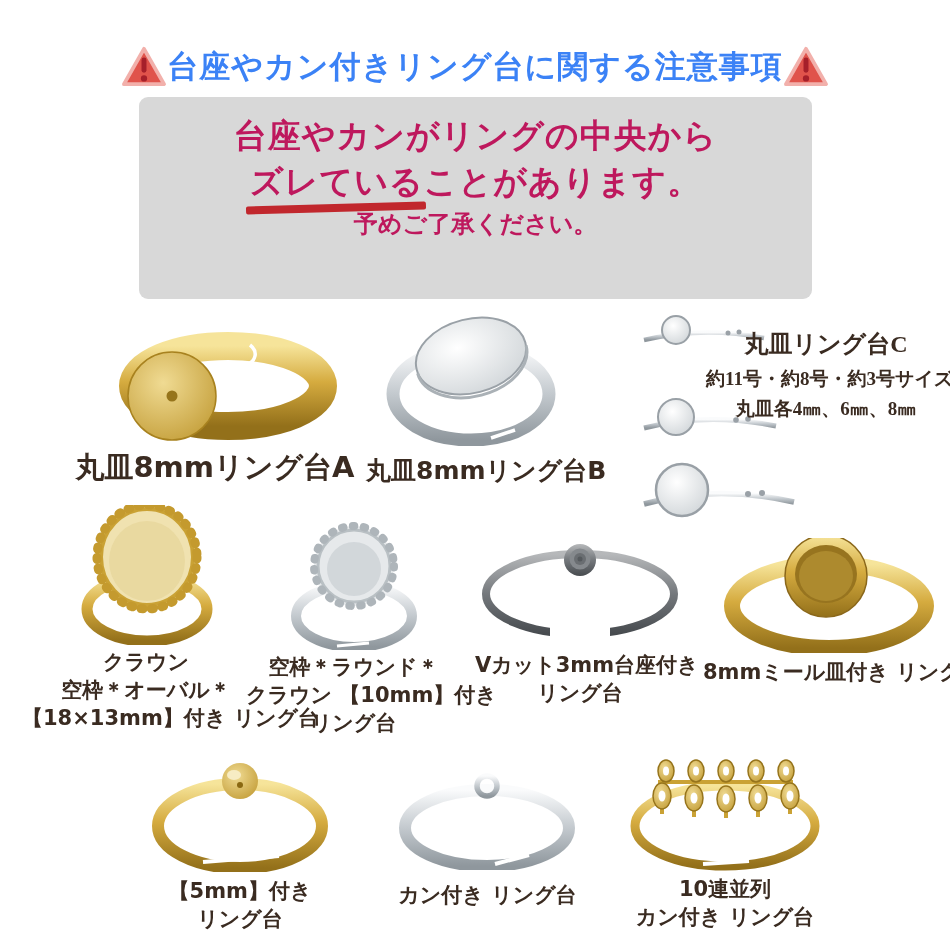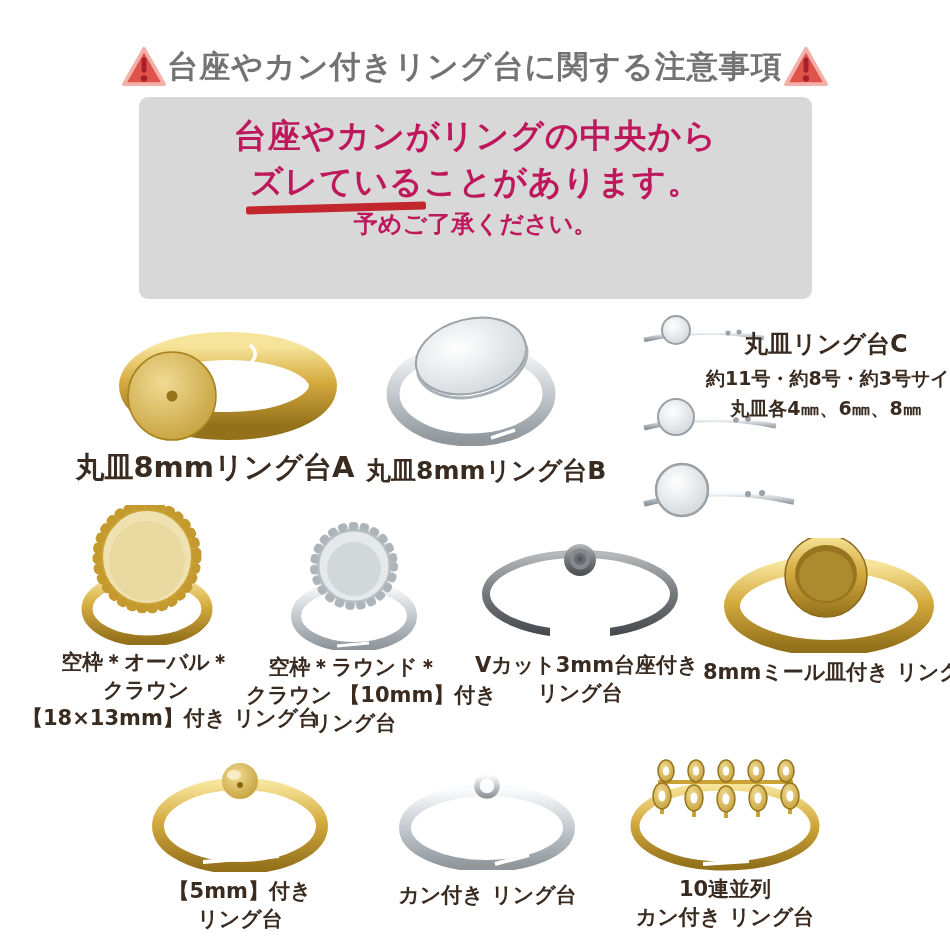--- a/index.html
+++ b/index.html
@@ -6,21 +6,21 @@
   body{
     width:950px;height:950px;position:relative;background:#ffffff;
     font-family:"DejaVu Sans","Liberation Sans",sans-serif;
     color:#32241c;overflow:hidden;font-weight:bold;
   }
   svg{display:block;}
   
   #header{
     position:absolute;top:46px;left:0;width:100%;
     display:flex;justify-content:center;align-items:center;gap:0;
-    font-size:31px;font-weight:bold;color:#737373;letter-spacing:1px;
+    font-size:31px;font-weight:bold;color:#3b82f6;letter-spacing:1px;
   }
   
   #notice{
     position:absolute;left:139px;top:97px;width:673px;height:202px;
     background:#d8d8d8;border-radius:9px;text-align:center;color:#be185d;
   }
   #notice .l1{margin-top:17px;font-size:33px;letter-spacing:1px;}
   #notice .l2{margin-top:1px;font-size:33px;letter-spacing:1px;}
   .u-red{position:relative;display:inline-block;}
   .u-red::after{
@@ -31,21 +31,21 @@
   #notice .l4{margin-top:3px;font-size:24px;}
   
   .card{position:absolute;text-align:center;color:#3a2b21;}
   .card svg{margin:0 auto;}
   .lbl{line-height:1.33;}
   .nw{white-space:nowrap;}
   #pa{left:55px;top:330px;width:320px;font-size:29px;}
   #pa .lbl{margin-top:6px;}
   #pb{left:366px;top:314px;width:210px;font-size:25px;}
   #pb .lbl{margin-top:8px;}
-  #pc{left:640px;top:308px;width:305px;height:215px;}
+  #pc{left:640px;top:308px;width:305px;height:215px;font-family:Liberation Serif, serif;}
   #pc .pc-text{position:absolute;left:66px;top:20px;width:240px;text-align:center;}
   #pc .t1{font-size:24px;}
   #pc .t2{font-size:19px;margin-top:6px;}
   #pc .t3{font-size:19px;margin-top:4px;}
   .pc-ring{position:absolute;}
   #pc-r1{left:0;top:0;}
   #pc-r2{left:0;top:84px;}
   #pc-r3{left:0;top:150px;}
   #pd{left:22px;top:505px;width:248px;font-size:21px;}
   #pd .lbl{margin-top:4px;}
@@ -174,22 +174,22 @@
 
 <div class="card" id="pd">
   <svg width="175" height="140" viewBox="0 0 175 140">
     <ellipse cx="88" cy="104" rx="60" ry="32" fill="none" stroke="url(#gGoldBand)" stroke-width="11"></ellipse>
     <ellipse cx="88" cy="52" rx="50" ry="52" fill="#f0e2b0"></ellipse>
     <ellipse cx="88" cy="56" rx="38" ry="40" fill="#e9d9a0"></ellipse>
     <ellipse cx="88" cy="52" rx="46" ry="48" fill="none" stroke="#caa235" stroke-width="4"></ellipse>
     <ellipse cx="88" cy="52" rx="50" ry="52" fill="none" stroke="#c49a2e" stroke-width="9" stroke-dasharray="2 8.5" stroke-linecap="round"></ellipse>
   </svg>
   <div class="lbl">
+    <div>クラウン</div>
     <div>空枠＊オーバル＊</div>
-    <div>クラウン</div>
     <div class="nw">【18×13mm】付き リング台</div>
   </div>
 </div>
 
 <div class="card" id="pe">
   <svg width="150" height="128" viewBox="0 0 150 128">
     <ellipse cx="75" cy="94" rx="58" ry="31" fill="none" stroke="url(#gSilver)" stroke-width="10"></ellipse>
     <path d="M58 124 l32 -3" stroke="#ffffff" stroke-width="3"></path>
     <circle cx="75" cy="44" r="40" fill="#e6e9eb"></circle>
     <circle cx="75" cy="47" r="27" fill="#d2d7da"></circle>

